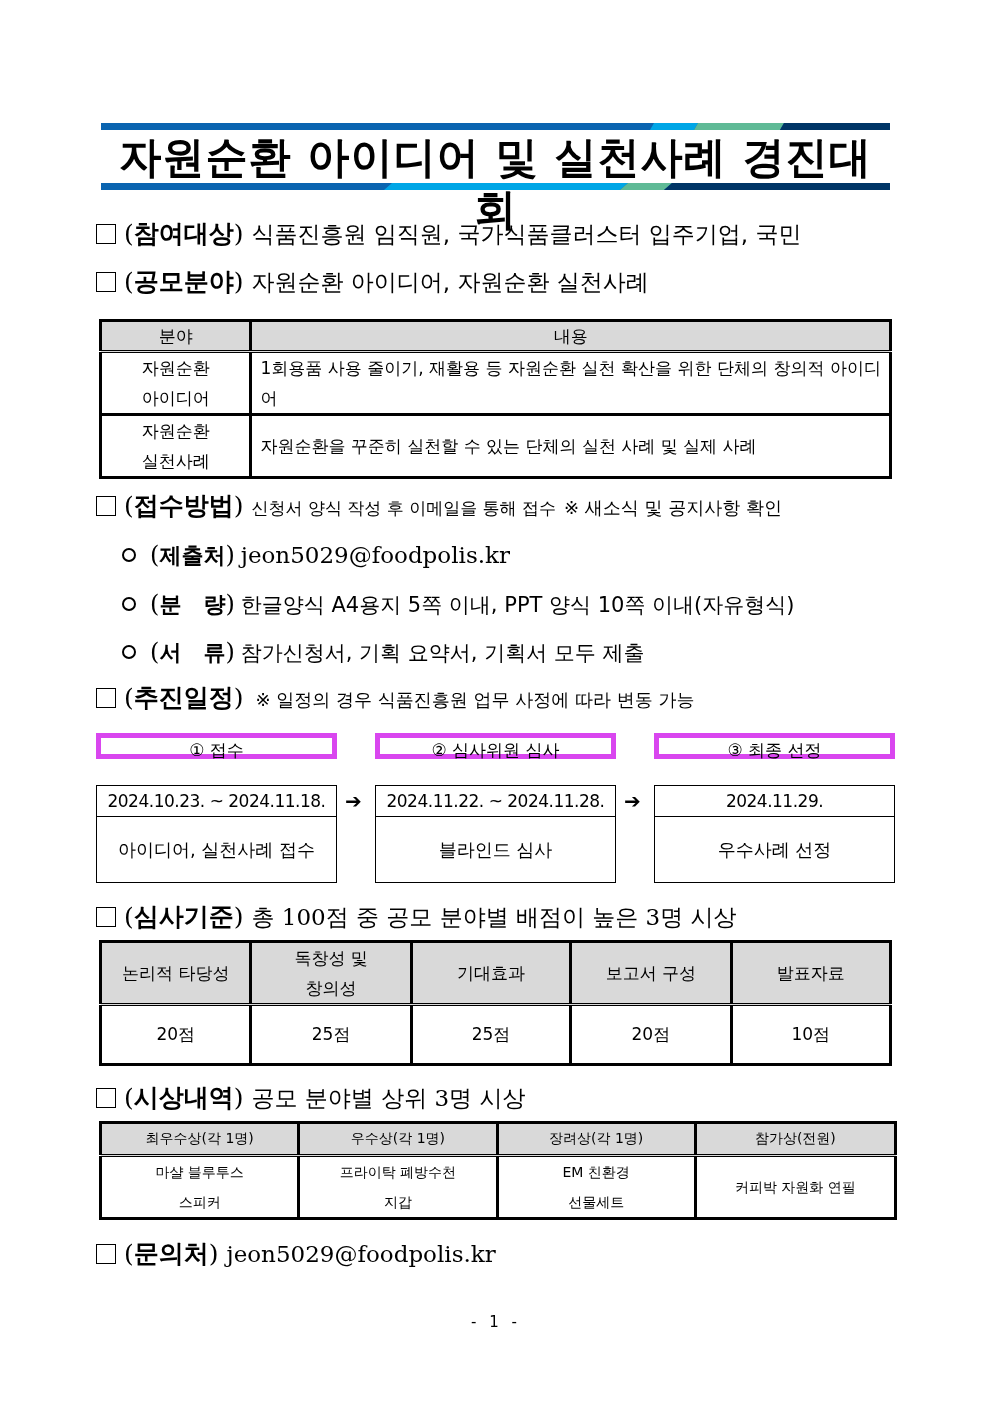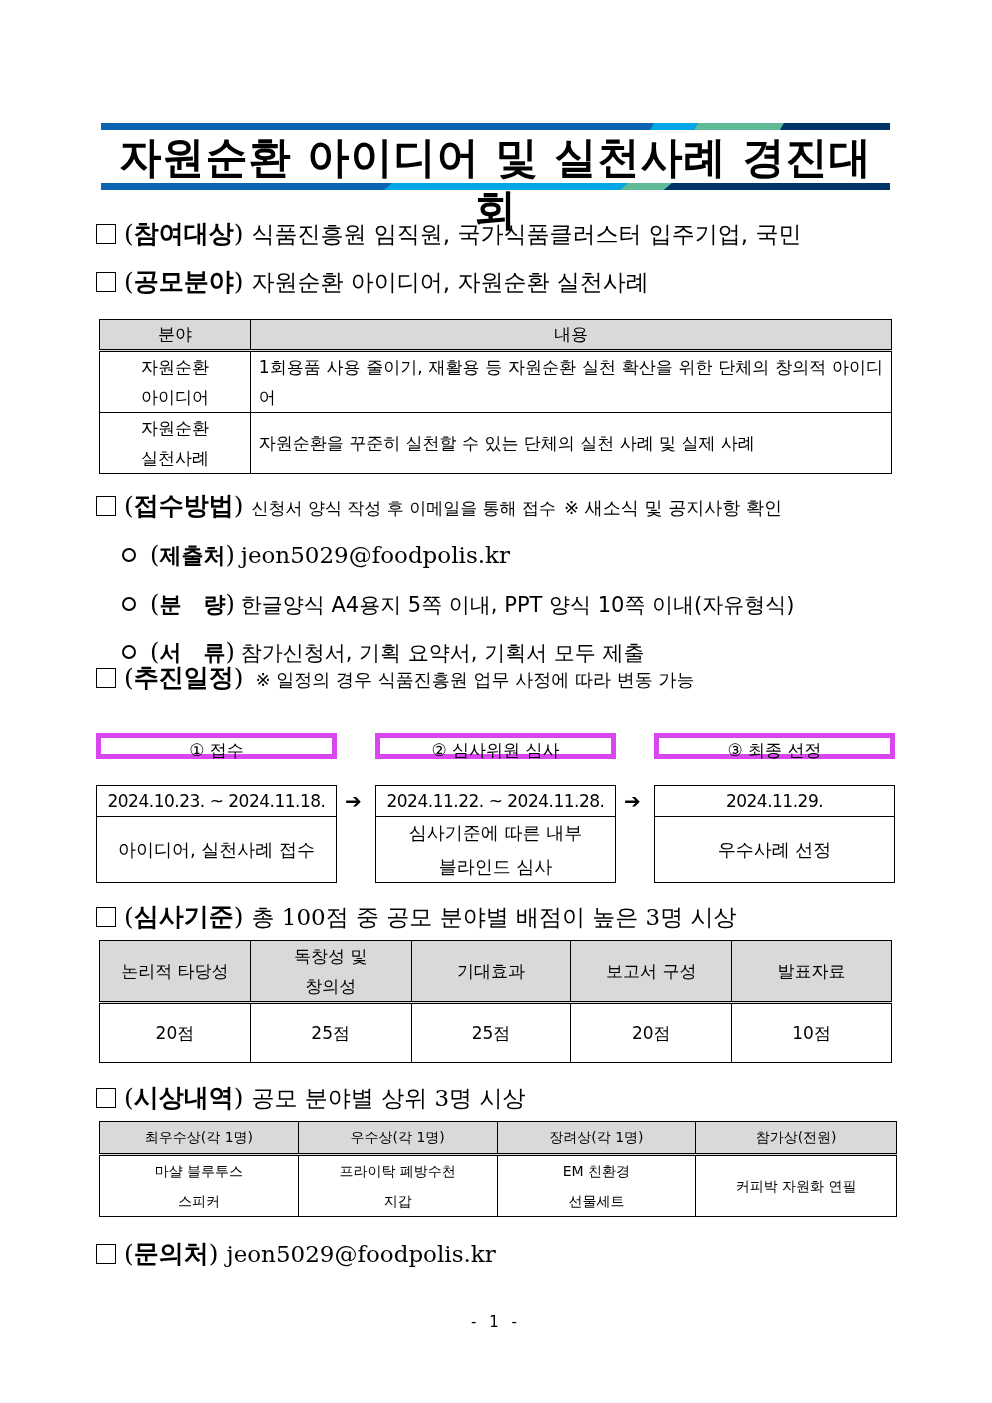--- a/index.html
+++ b/index.html
@@ -25,21 +25,21 @@
   .desc { font-family: "DejaVu Sans", sans-serif; font-weight: normal; font-size: 23px; margin-left: 8px; }
   .note { font-family: "DejaVu Sans", sans-serif; font-size: 18px; }
 
   .sub { position: absolute; left: 122px; font-size: 24px; line-height: 32px; white-space: nowrap; }
   .circ { display: inline-block; width: 14px; height: 14px; border: 2px solid #000; border-radius: 50%; vertical-align: 1px; margin-right: 14px; }
   .sub .lbl2 { font-family: "DejaVu Sans", sans-serif; font-weight: bold; font-size: 22px; }
   .sub .val { font-family: "DejaVu Serif", serif; font-size: 23px; margin-left: 6px; }
 
   
   table { border-collapse: collapse; position: absolute; font-family: "DejaVu Sans", sans-serif; }
-  td, th { border: 1px solid #000000; font-weight: normal; text-align: center; vertical-align: middle; }
+  td, th { border: 3px solid #000000; font-weight: normal; text-align: center; vertical-align: middle; }
   th { background: #d9d9d9; }
   .dbl { border-bottom: 3px double #000; }
 
   .t1 { left: 99px; top: 319px; width: 793px; font-size: 17px; }
   .t1 th { height: 31px; }
   .t1 td { line-height: 30px; }
   .t1 td.left { text-align: justify; padding: 0 8px; text-align-last: left; }
 
   
   .stepbox { position: absolute; top: 733px; width: 241px; height: 26px; border: 5px solid #d946ef;
@@ -126,39 +126,38 @@
 <div class="sub" style="top:539px;">
   <span class="circ"></span><span class="paren">(</span><span class="lbl2">제출처</span><span class="paren">)</span><span class="val">jeon5029@foodpolis.kr</span>
 </div>
 <div class="sub" style="top:588px;">
   <span class="circ"></span><span class="paren">(</span><span class="lbl2" style="white-space:pre">분　량</span><span class="paren">)</span><span class="val" style="font-family:'DejaVu Sans',sans-serif;font-size:21px;">한글양식 A4용지 5쪽 이내, PPT 양식 10쪽 이내(자유형식)</span>
 </div>
 <div class="sub" style="top:636px;">
   <span class="circ"></span><span class="paren">(</span><span class="lbl2" style="white-space:pre">서　류</span><span class="paren">)</span><span class="val" style="font-family:'DejaVu Sans',sans-serif;font-size:21px;">참가신청서, 기획 요약서, 기획서 모두 제출</span>
 </div>
 
-<div class="sec" style="top:662px;text-align:right;">
+<div class="sec" style="top:682px;text-align:right;">
   <span class="sq"></span><span class="paren">(</span><span class="lbl">추진일정</span><span class="paren">)</span><span class="note" style="margin-left:12px;">※ 일정의 경우 식품진흥원 업무 사정에 따라 변동 가능</span>
 </div>
 
 <div class="stepbox" style="left:96px;">① 접수</div>
 <div class="stepbox" style="left:375px;">② 심사위원 심사</div>
 <div class="stepbox" style="left:654px;">③ 최종 선정</div>
 
 <div class="card" style="left:96px;">
   <div class="date">2024.10.23. ~ 2024.11.18.</div>
   <div class="body">
       <span>아이디어, 실천사례 접수</span>
     </div>
 </div>
 <div class="arrow" style="left:345px;">➔</div>
 <div class="card" style="left:375px;">
   <div class="date">2024.11.22. ~ 2024.11.28.</div>
   <div class="body" style="flex-direction:column;">
-    <span>심사기준에 따른 내부</span>
     <span>블라인드 심사</span>
   </div>
 </div>
 <div class="arrow" style="left:624px;">➔</div>
 <div class="card" style="left:654px;">
   <div class="date">2024.11.29.</div>
   <div class="body">
       <span>우수사례 선정</span>
     </div>
 </div>

